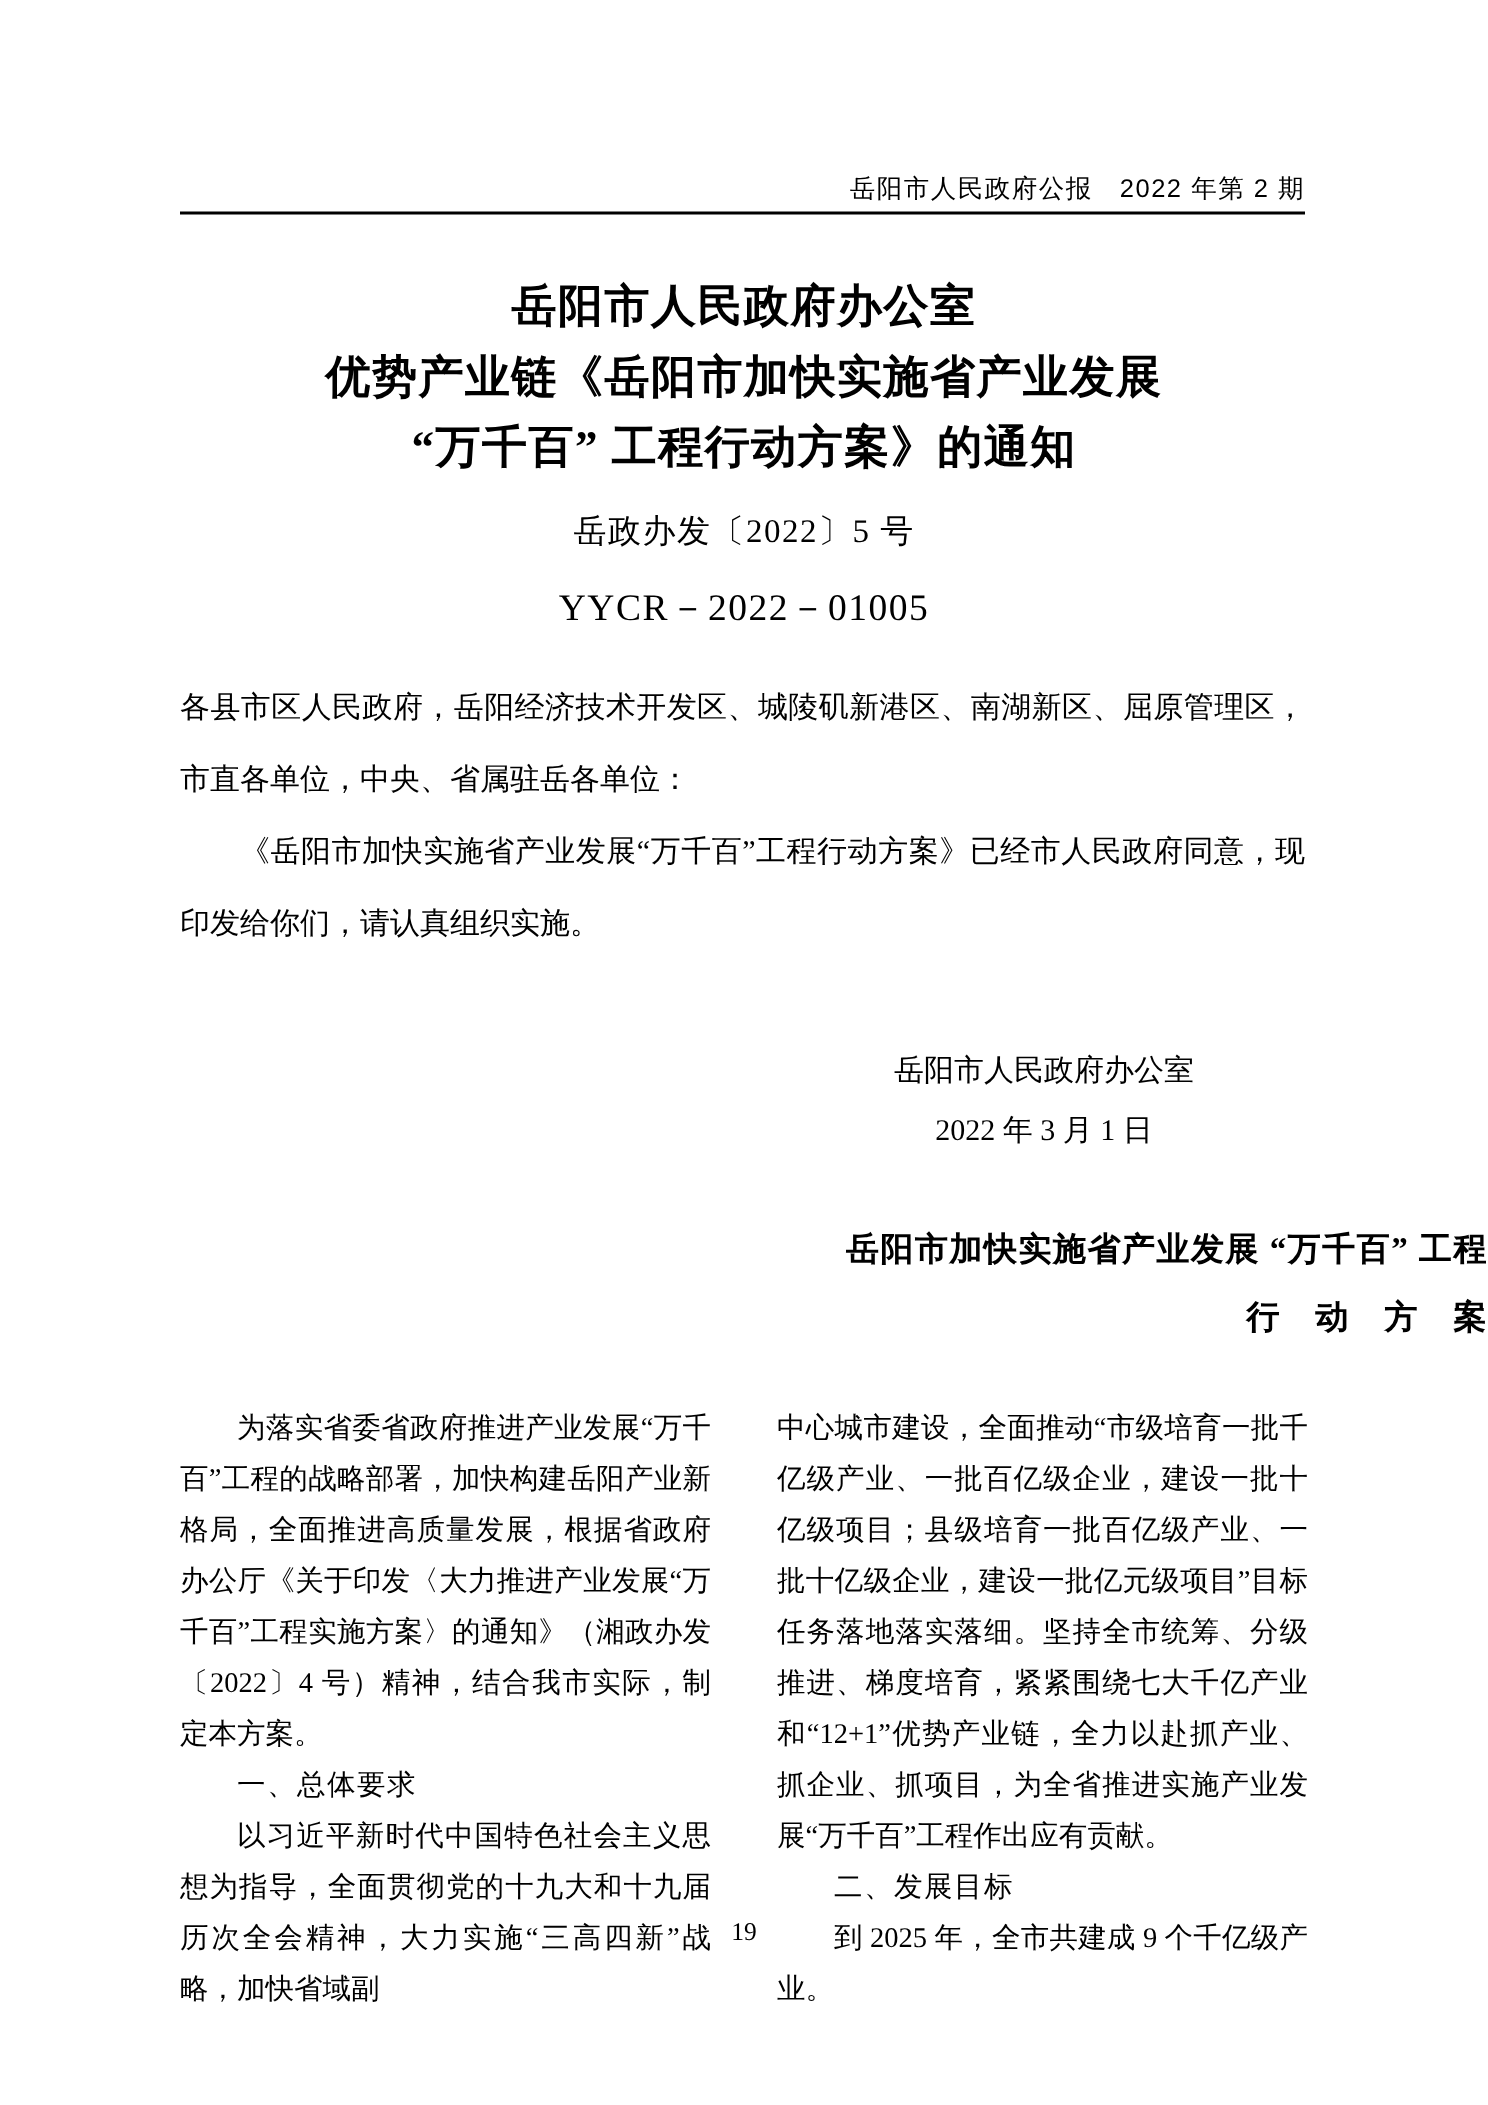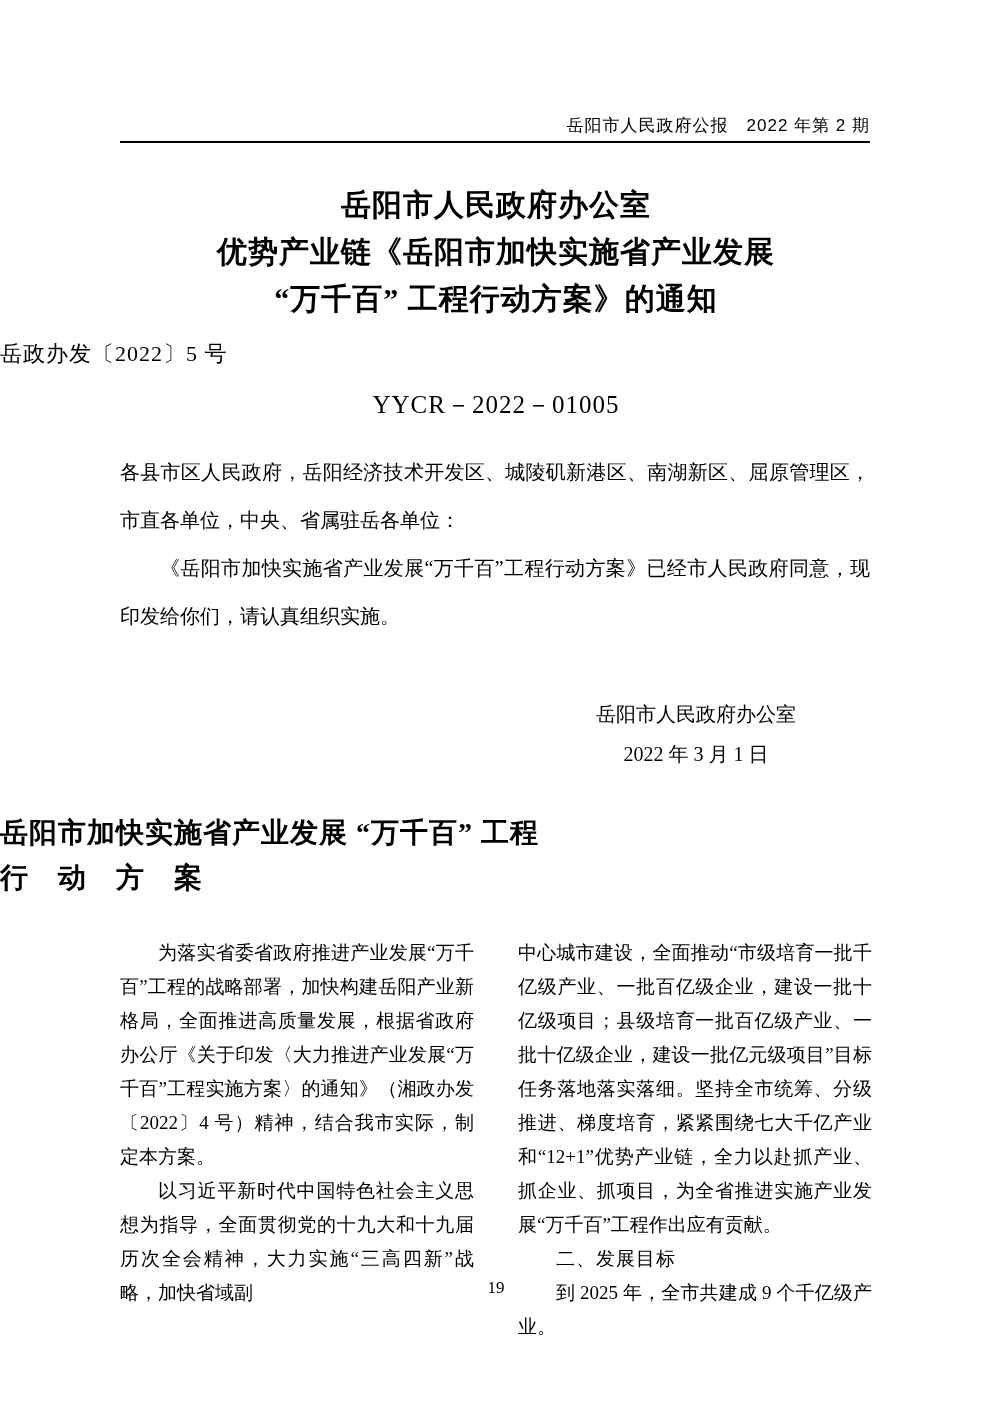--- a/index.html
+++ b/index.html
@@ -46,21 +46,21 @@
     font-size: 30px;
     line-height: 47px;
     letter-spacing: 1px;
   }
   
   .doc-number {
     position: absolute;
     top: 339px;
     left: 0;
     width: 100%;
-    text-align: left;
+    text-align: center;
     font-size: 22px;
     letter-spacing: 1px;
   }
   .doc-code {
     position: absolute;
     top: 388px;
     left: 0;
     width: 100%;
     text-align: center;
     font-size: 25px;
@@ -87,23 +87,23 @@
     text-align: center;
     font-size: 20px;
     line-height: 40px;
   }
   
   .plan-title {
     position: absolute;
     top: 810px;
     left: 0;
     width: 100%;
-    text-align: left;
+    text-align: right;
     font-weight: bold;
-    font-size: 28px;
+    font-size: 22px;
     line-height: 45px;
     letter-spacing: 1px;
   }
   
   .columns {
     position: absolute;
     top: 936px;
     left: 120px;
     width: 752px;
     display: flex;
@@ -162,20 +162,21 @@
   </div>
 
   <div class="plan-title">
     <div>岳阳市加快实施省产业发展 “万千百” 工程</div>
     <div>行　动　方　案</div>
   </div>
 
   <div class="columns">
     <div class="col">
       <p class="indent">为落实省委省政府推进产业发展“万千百”工程的战略部署，加快构建岳阳产业新格局，全面推进高质量发展，根据省政府办公厅《关于印发〈大力推进产业发展“万千百”工程实施方案〉的通知》（湘政办发〔2022〕4 号）精神，结合我市实际，制定本方案。</p>
+      <p class="heading">一、总体要求</p>
       <p class="indent">以习近平新时代中国特色社会主义思想为指导，全面贯彻党的十九大和十九届历次全会精神，大力实施“三高四新”战略，加快省域副</p>
     </div>
     <div class="col">
       <p>中心城市建设，全面推动“市级培育一批千亿级产业、一批百亿级企业，建设一批十亿级项目；县级培育一批百亿级产业、一批十亿级企业，建设一批亿元级项目”目标任务落地落实落细。坚持全市统筹、分级推进、梯度培育，紧紧围绕七大千亿产业和“12+1”优势产业链，全力以赴抓产业、抓企业、抓项目，为全省推进实施产业发展“万千百”工程作出应有贡献。</p>
       <p class="heading">二、发展目标</p>
       <p class="indent">到 2025 年，全市共建成 9 个千亿级产业。</p>
     </div>
   </div>
 
   <div class="page-number">19</div>

